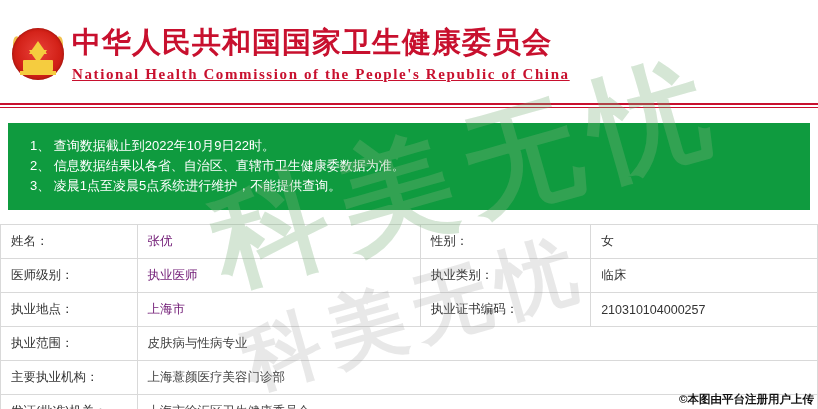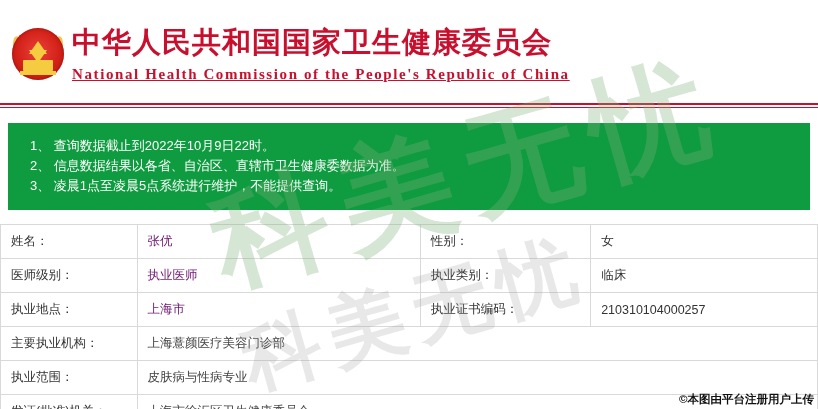--- a/index.html
+++ b/index.html
@@ -254,28 +254,28 @@
       <td class="lbl2">执业类别：</td>
       <td class="val2">临床</td>
     </tr>
     <tr>
       <td class="lbl">执业地点：</td>
       <td class="val">上海市</td>
       <td class="lbl2">执业证书编码：</td>
       <td class="val2">210310104000257</td>
     </tr>
     <tr>
+      <td class="lbl">执业范围：</td>
+      <td class="val-wide" colspan="3">皮肤病与性病专业</td>
+    </tr>
+    <tr>
       <td class="lbl">主要执业机构：</td>
       <td class="val-wide" colspan="3">上海薏颜医疗美容门诊部</td>
     </tr>
     <tr>
-      <td class="lbl">执业范围：</td>
-      <td class="val-wide" colspan="3">皮肤病与性病专业</td>
-    </tr>
-    <tr>
       <td class="lbl">发证(批准)机关：</td>
       <td class="val-wide" colspan="3">上海市徐汇区卫生健康委员会</td>
     </tr>
   </tbody>
 </table>
 
 <div class="wm wm-big">科美无忧</div>
 <div class="wm wm-small">科美无忧</div>
 
 <div class="footnote">©本图由平台注册用户上传</div>

